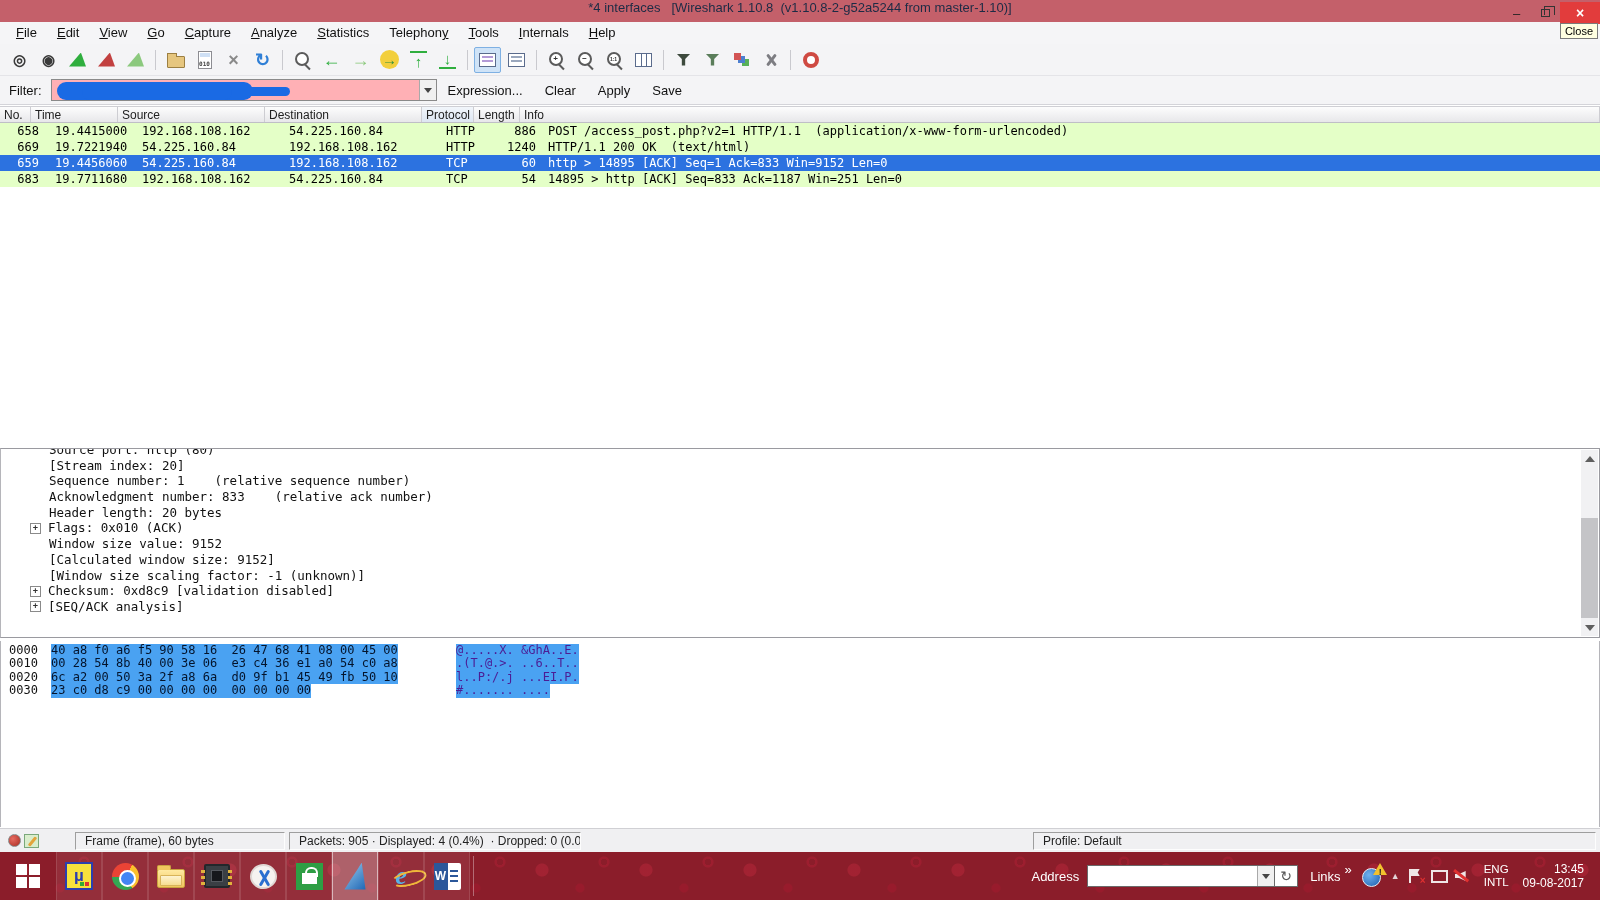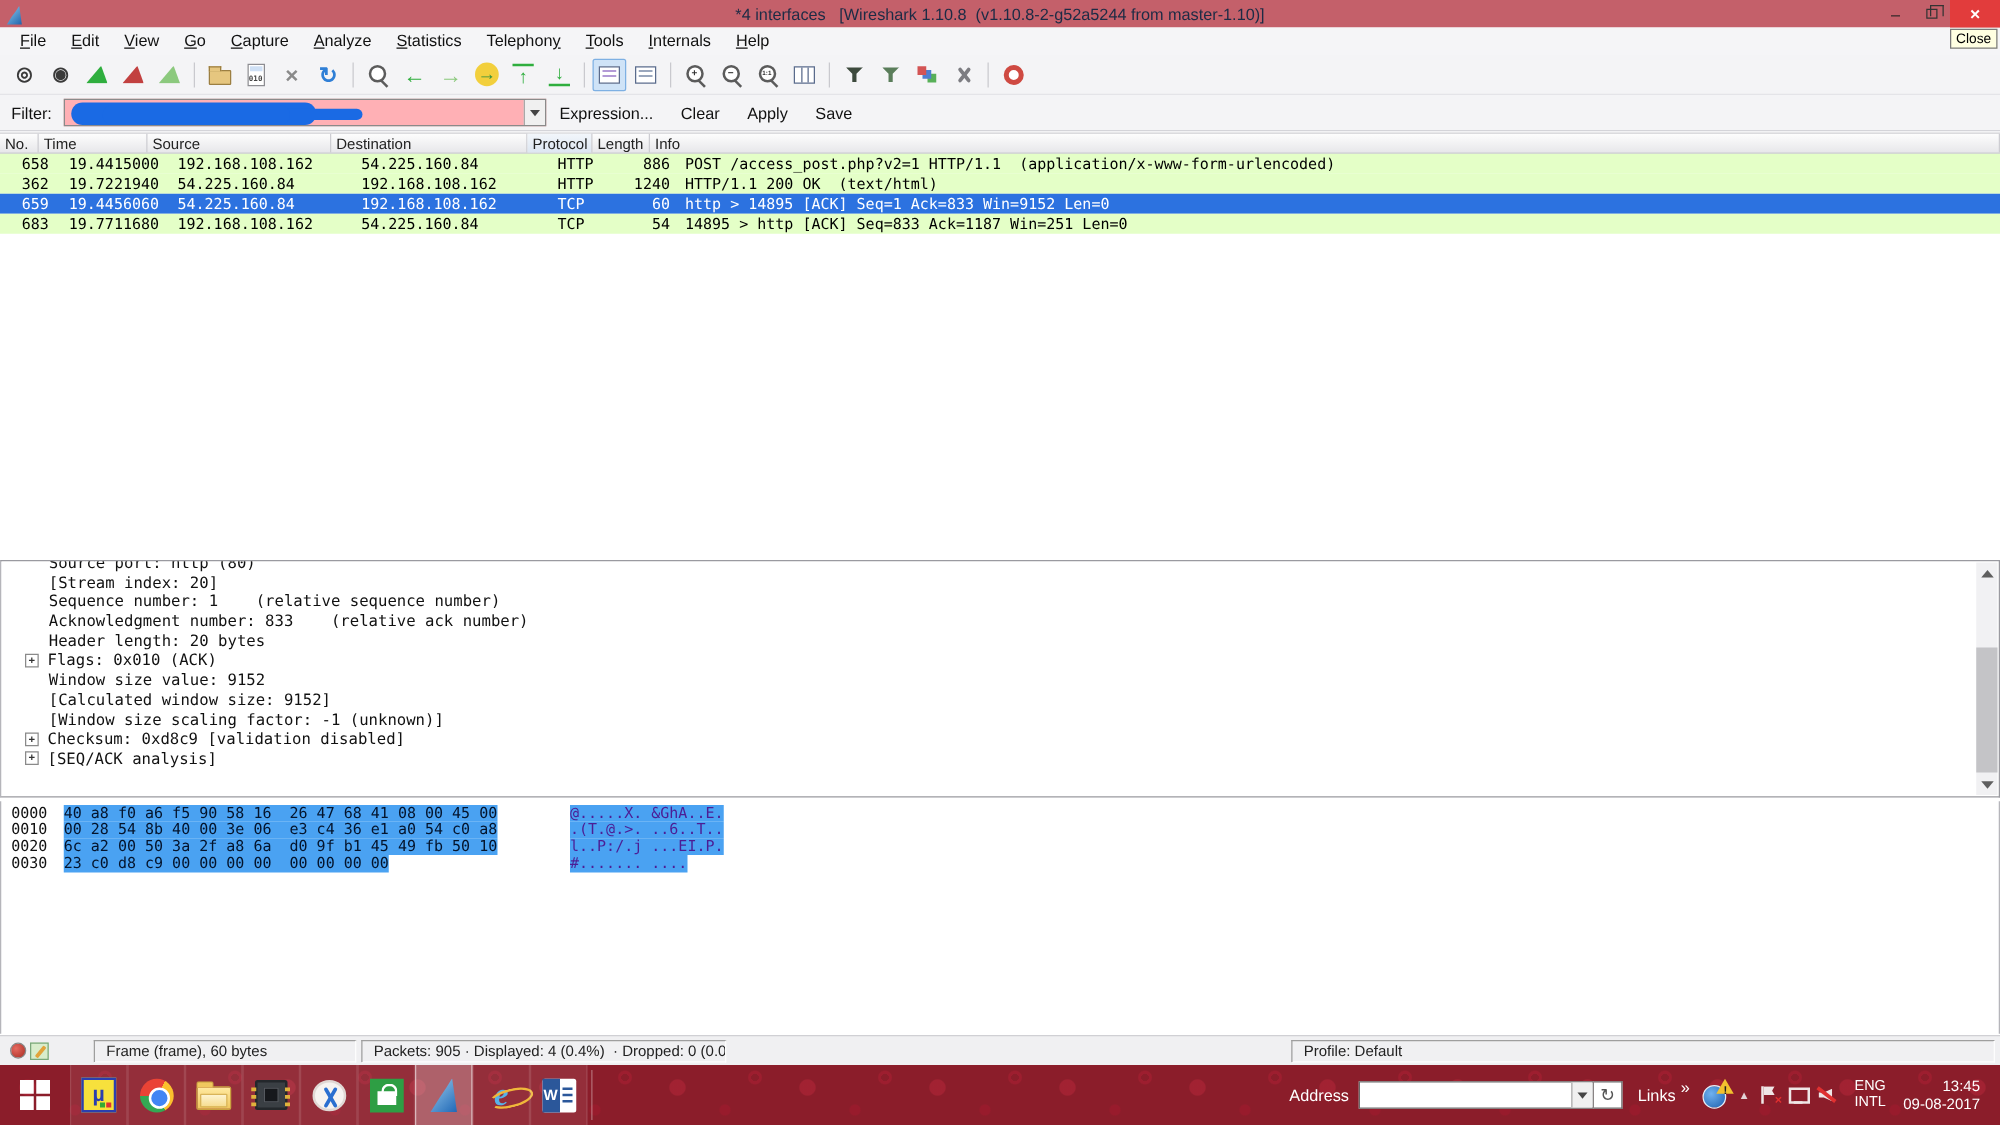--- a/index.html
+++ b/index.html
@@ -1,21 +1,21 @@
 <!DOCTYPE html>
 <html><head>
 <meta charset="utf-8">
 <style>
   * { margin:0; padding:0; box-sizing:border-box; }
   html,body { width:1600px; height:900px; overflow:hidden; background:#fff;
     font-family:"Liberation Sans", sans-serif; position:relative; }
 
   
   .titlebar { position:absolute; top:0; left:0; right:0; height:22px; background:#c4606a;
-    display:flex; align-items:center; }
+    display:flex; align-items:center;flex-direction:column; }
   .ws-logo { width:13px; height:15px; margin:2px 0 0 5px;
     background:linear-gradient(135deg,#8fd0f2,#1d5fa9);
     clip-path:polygon(80% 0,96% 100%,4% 100%,34% 58%,60% 28%); }
   .title { position:absolute; left:0; right:0; text-align:center; font-size:13px;
     color:#1c2b45; white-space:pre; pointer-events:none; }
   .winbtns { margin-left:auto; display:flex; height:22px; z-index:2; }
   .wbtn { width:29px; height:22px; display:flex; align-items:center; justify-content:center;
     color:#222; font-size:13px; }
   .wbtn.close { width:40px; background:#e23c3c; color:#fff; font-size:14px; font-weight:bold; }
   .restore-glyph { width:9px; height:8px; border:1px solid #333; position:relative; background:transparent; }
@@ -107,21 +107,21 @@
   .prow.selected { background:#2c72e0; color:#fff; }
   .pcell { overflow:hidden; white-space:pre; flex-shrink:0; }
   .c-no { width:55px; text-align:right; padding-right:16px; }
   .c-time { width:87px; } .c-src { width:147px; } .c-dst { width:157px; }
   .c-proto { width:52px; } .c-len { width:46px; text-align:right; padding-right:8px; }
   .c-info { flex:1; padding-left:4px; }
 
   
   .details { position:absolute; top:448px; left:0; right:0; height:190px; background:#fff;
     border:1px solid #9a9aa0; border-left:1px solid #b5b5ba; overflow:hidden;
-    font:12.5px/15.7px "DejaVu Sans Mono", monospace; color:#111; padding-left:2px; }
+    font:12.5px/15.7px "DejaVu Sans Mono", monospace; color:#111; padding-left:12px; }
   .dline { white-space:pre; padding-left:36px; height:15.7px; display:flex; align-items:center; }
   .dline:first-child { margin-top:-7px; }
   .dline.exp { padding-left:17px; }
   .plus { width:11px; height:11px; border:1px solid #8a8a8a; background:#fff; margin-right:7px;
     font:700 9px/9px "Liberation Sans", sans-serif; color:#333; text-align:center; flex-shrink:0; }
   .sb { position:absolute; top:1px; right:1px; bottom:1px; width:17px; background:#f1f1f3; }
   .sb-up,.sb-dn { position:absolute; left:0; right:0; height:17px; display:flex; align-items:center; justify-content:center; }
   .sb-up { top:0; } .sb-dn { bottom:0; }
   .sb-up:after { content:""; border-left:5px solid transparent; border-right:5px solid transparent;
     border-bottom:6px solid #5f5f5f; }
@@ -396,21 +396,21 @@
     <div class="prow">
       <span class="pcell c-no">658</span>
       <span class="pcell c-time">19.4415000</span>
       <span class="pcell c-src">192.168.108.162</span>
       <span class="pcell c-dst">54.225.160.84</span>
       <span class="pcell c-proto">HTTP</span>
       <span class="pcell c-len">886</span>
       <span class="pcell c-info">POST /access_post.php?v2=1 HTTP/1.1  (application/x-www-form-urlencoded)</span>
     </div>
     <div class="prow">
-      <span class="pcell c-no">362</span>
+      <span class="pcell c-no">669</span>
       <span class="pcell c-time">19.7221940</span>
       <span class="pcell c-src">54.225.160.84</span>
       <span class="pcell c-dst">192.168.108.162</span>
       <span class="pcell c-proto">HTTP</span>
       <span class="pcell c-len">1240</span>
       <span class="pcell c-info">HTTP/1.1 200 OK  (text/html)</span>
     </div>
     <div class="prow selected">
       <span class="pcell c-no">659</span>
       <span class="pcell c-time">19.4456060</span>

